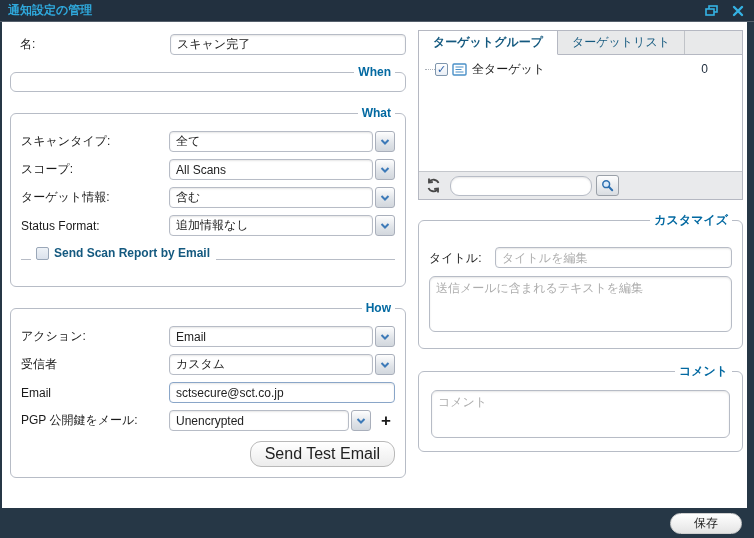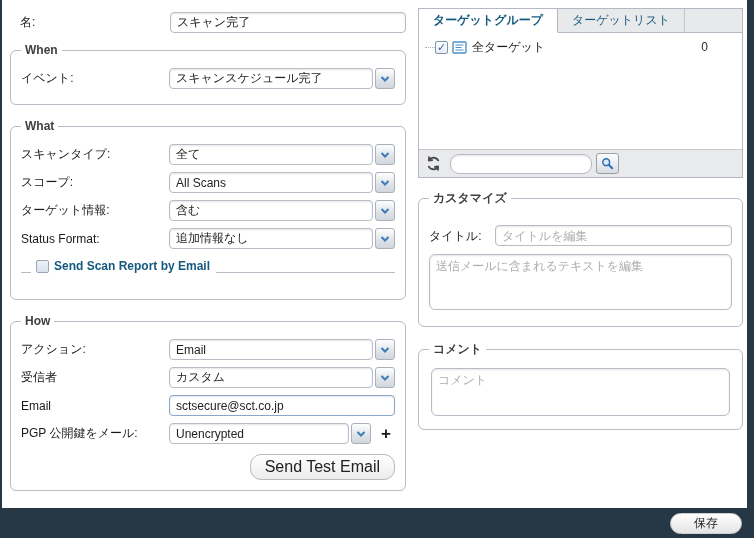--- a/index.html
+++ b/index.html
@@ -26,21 +26,21 @@
     display: flex; padding: 8px 4px 0 8px; overflow: hidden;
   }
   .left-col { width: 402px; flex: 0 0 402px; padding-right: 6px; }
   .right-col { flex: 1; padding-left: 6px; }
 
   
   fieldset {
     border: 1px solid #b7bcc6; border-radius: 6px; margin: 0 0 14px 0;
     padding: 4px 10px 8px 10px;
   }
-  legend { font-weight: bold; color: #404040; padding: 0 4px; font-size: 12px; }
+  legend { font-weight: bold; color: #0369a1; padding: 0 4px; font-size: 12px; text-align: right; }
   .frow { display: flex; align-items: center; margin: 7px 0; }
   .frow > label { width: 148px; flex: 0 0 148px; color: #1a1a1a; }
   .tinput {
     height: 21px; border: 1px solid #b7bcc6; border-radius: 4px;
     padding: 2px 6px; font-size: 12px; color: #222; width: 100%;
     box-shadow: inset 0 1px 2px rgba(0,0,0,0.10);
     font-family: "Liberation Sans", "DejaVu Sans", sans-serif;
     background: #fff; outline: none;
   }
   .tinput::placeholder, textarea::placeholder { color: #adadad; }
@@ -134,45 +134,50 @@
     cursor: pointer; padding: 0 18px;
     font-family: "Liberation Sans", "DejaVu Sans", sans-serif;
   }
   svg { display: block; }
 </style>
 </head>
 <body>
 
 <div class="window">
 
+  <div class="titlebar">
+    <span class="title">通知設定の管理</span>
+    <span class="winbtn">
+      <span>
+        <svg width="14" height="12" viewBox="0 0 14 12">
+          <rect x="4" y="1" width="8" height="6" fill="none" stroke="#35b2e4" stroke-width="1.6"></rect>
+          <rect x="1" y="4" width="8" height="6" fill="#22303f" stroke="#35b2e4" stroke-width="1.6"></rect>
+        </svg>
+      </span>
+    </span>
+    <span class="winbtn">
+      <span>
+        <svg width="12" height="12" viewBox="0 0 12 12">
+          <path d="M2 2 L10 10 M10 2 L2 10" stroke="#35b2e4" stroke-width="2.4" stroke-linecap="round"></path>
+        </svg>
+      </span>
+    </span>
+  </div>
 
   <div class="bodyarea">
 
     <div class="left-col">
 
       <div class="name-row">
         <label>名:</label>
         <input class="tinput" value="スキャン完了" style="">
       </div>
 
       <fieldset>
         <legend>When</legend>
-        <div class="frow">
-          <label>イベント:</label>
-          <div class="combo">
-            <input class="tinput" value="スキャンスケジュール完了" style="">
-            <span class="trigger">
-              <span>
-                <svg width="10" height="8" viewBox="0 0 10 8">
-                    <path d="M1.5 2 L5 5.5 L8.5 2" fill="none" stroke="#3d7ab8" stroke-width="2"></path>
-                  </svg>
-              </span>
-            </span>
-          </div>
-        </div>
       </fieldset>
 
       <fieldset>
         <legend>What</legend>
 
         <div class="frow">
           <label>スキャンタイプ:</label>
           <div class="combo">
             <input class="tinput" value="全て" style="">
             <span class="trigger">

